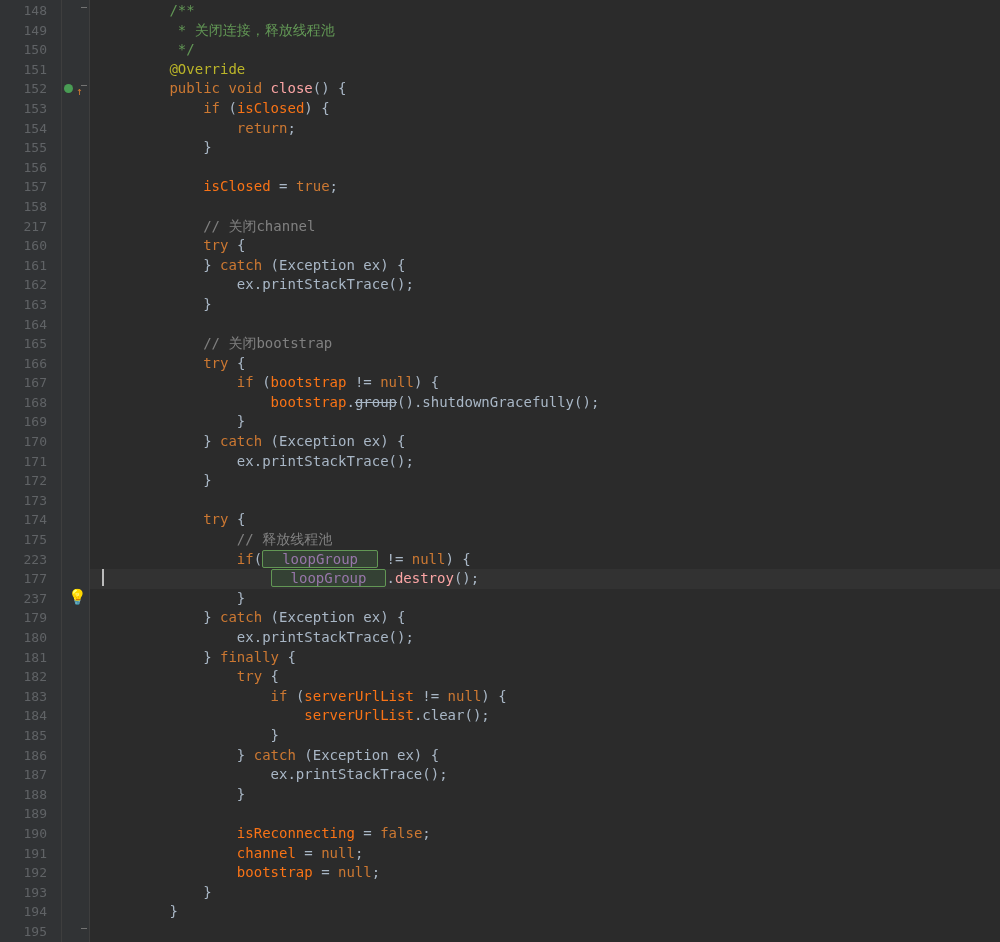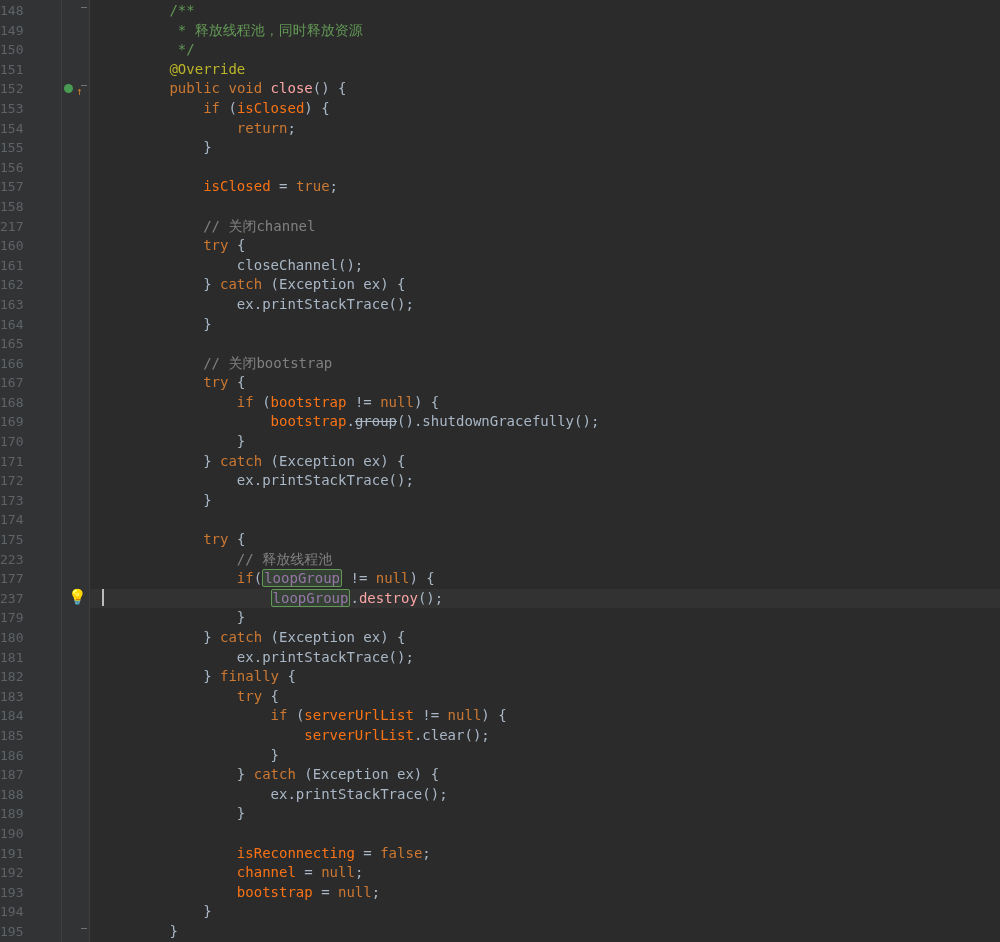--- a/index.html
+++ b/index.html
@@ -29,21 +29,21 @@
   .marker-col {
     width: 28px;
     background: #313335;
     border-right: 1px solid #3e3e3e;
     padding-top: 1px;
     box-sizing: border-box;
     position: relative;
   }
   .line-no {
     height: 19.6px;
-    text-align: left;
+    text-align: right;
     padding-right: 14px;
     color: #606366;
     font-size: 13px;
   }
   .marker-row {
     height: 19.6px;
     position: relative;
   }
   .marker-ring {
     position: absolute;
@@ -98,21 +98,21 @@
   .k  { color: #cc7832; }   
   .an { color: #bbb529; }   
   .m  { color: #fca5a5; }   
   .p  { color: #f97316; }   
   .s  { color: #cc7832; }   
   .strike { text-decoration: line-through; text-decoration-color: #a9b7c6; }
   .boxed {
     background: #344134;
     border: 1px solid #629755;
     border-radius: 2px;
-    padding: 0 1px;
+    padding: 0 19px;
     margin: -1px 0;
     color: #9876aa;
   }
 </style>
 </head>
 <body>
 
 <div class="editor">
   <div class="gutter" id="gutter">
       <div class="line-no">148</div>
@@ -219,33 +219,32 @@
       <div class="marker-row"></div>
       <div class="marker-row"></div>
       <div class="marker-row"></div>
       <div class="marker-row"></div>
       <div class="marker-row">
         <div class="fold"></div>
       </div>
     </div>
   <div class="code" id="code">
       <div class="code-line">        <span class="cg">/**</span></div>
-      <div class="code-line">        <span class="cg"> * 释放线程池，同时释放资源</span></div>
+      <div class="code-line">        <span class="cg"> * 关闭连接，释放线程池</span></div>
       <div class="code-line">        <span class="cg"> */</span></div>
       <div class="code-line">        <span class="an">@Override</span></div>
       <div class="code-line">        <span class="k">public </span><span class="k">void </span><span class="m">close</span>() {</div>
       <div class="code-line">        <span class="k">    if </span>(<span class="p">isClosed</span>) {</div>
       <div class="code-line">        <span class="k">        return</span>;</div>
       <div class="code-line">            }</div>
       <div class="code-line">        </div>
       <div class="code-line">            <span class="p">isClosed</span> = <span class="s">true</span>;</div>
       <div class="code-line">        </div>
       <div class="code-line">        <span class="c">    // 关闭channel</span></div>
       <div class="code-line">        <span class="k">    try </span>{</div>
-      <div class="code-line">                closeChannel();</div>
       <div class="code-line">            } <span class="k">catch </span>(Exception ex) {</div>
       <div class="code-line">                ex.printStackTrace();</div>
       <div class="code-line">            }</div>
       <div class="code-line">        </div>
       <div class="code-line">        <span class="c">    // 关闭bootstrap</span></div>
       <div class="code-line">        <span class="k">    try </span>{</div>
       <div class="code-line">        <span class="k">        if </span>(<span class="p">bootstrap</span> != <span class="s">null</span>) {</div>
       <div class="code-line">                    <span class="p">bootstrap</span>.<span class="strike">group</span>().shutdownGracefully();</div>
       <div class="code-line">                }</div>
       <div class="code-line">            } <span class="k">catch </span>(Exception ex) {</div>

